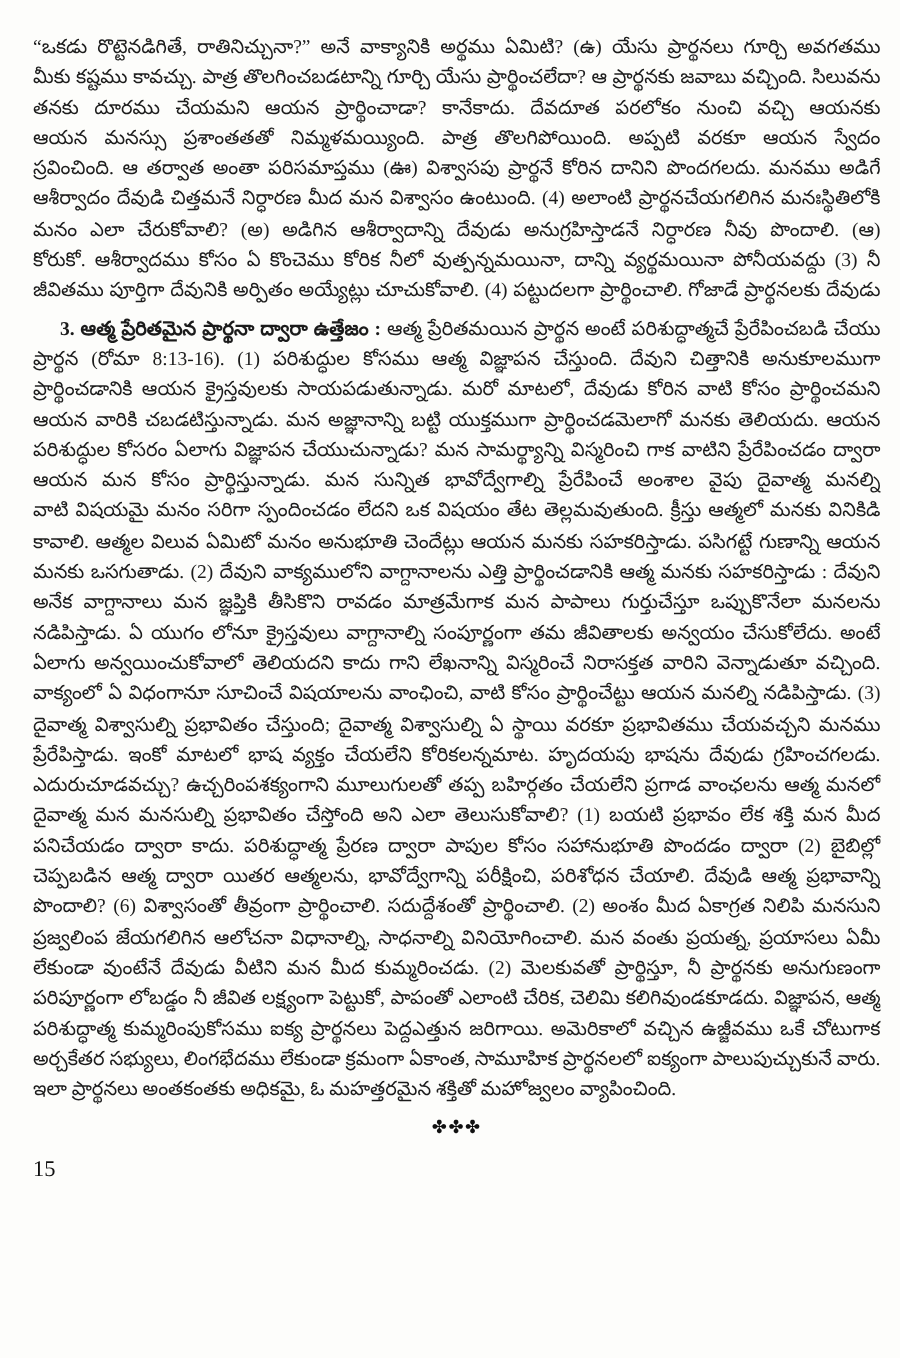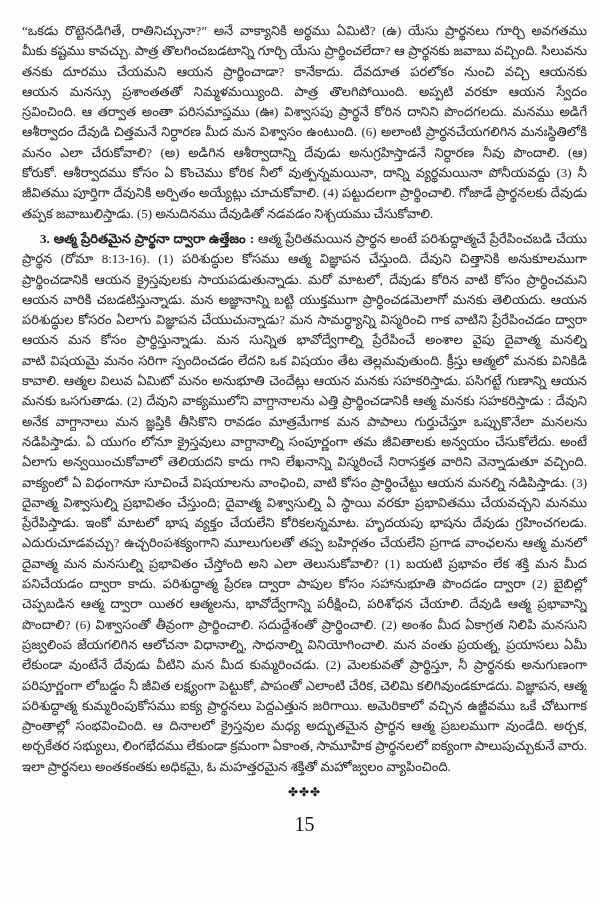--- a/index.html
+++ b/index.html
@@ -41,43 +41,42 @@
   .bold { font-weight: bold; }
   .divider {
     margin-top: 8px;
     text-align: center;
     font-size: 12px;
     letter-spacing: 1px;
     color: #111;
   }
   .pagenum {
     margin-top: 13px;
-    text-align: center;
-    font-size: 20px;
+    text-align: left;
+    font-size: 15px;
     color: #111;
     font-family: "Liberation Serif", "DejaVu Serif", serif;
   }
 </style>
 </head>
 <body>
 
 <div class="page">
   <div class="textblock">
 
     <div>
       <div class="line jline">“ఒకడు రొట్టెనడిగితే, రాతినిచ్చునా?” అనే వాక్యానికి అర్థము ఏమిటి? (ఉ) యేసు ప్రార్థనలు గూర్చి అవగతము చేసుకోవడము</div>
       <div class="line jline">మీకు కష్టము కావచ్చు. పాత్ర తొలగించబడటాన్ని గూర్చి యేసు ప్రార్థించలేదా? ఆ ప్రార్థనకు జవాబు వచ్చింది. సిలువను</div>
       <div class="line jline">తనకు దూరము చేయమని ఆయన ప్రార్థించాడా? కానేకాదు. దేవదూత పరలోకం నుంచి వచ్చి ఆయనకు ప్రత్యక్షమయ్యాడు.</div>
       <div class="line jline">ఆయన మనస్సు ప్రశాంతతతో నిమ్మళమయ్యింది. పాత్ర తొలగిపోయింది. అప్పటి వరకూ ఆయన స్వేదం రక్తబిందువులుగా</div>
       <div class="line jline">స్రవించింది. ఆ తర్వాత అంతా పరిసమాప్తము (ఊ) విశ్వాసపు ప్రార్థనే కోరిన దానిని పొందగలదు.  మనము అడిగే</div>
-      <div class="line jline">ఆశీర్వాదం దేవుడి చిత్తమనే నిర్ధారణ మీద మన  విశ్వాసం ఉంటుంది. (6)  అలాంటి ప్రార్థనచేయగలిగిన మనఃస్థితిలోకి</div>
+      <div class="line jline">ఆశీర్వాదం దేవుడి చిత్తమనే నిర్ధారణ మీద మన  విశ్వాసం ఉంటుంది. (4)  అలాంటి ప్రార్థనచేయగలిగిన మనఃస్థితిలోకి</div>
       <div class="line jline">మనం ఎలా చేరుకోవాలి? (అ) అడిగిన ఆశీర్వాదాన్ని దేవుడు అనుగ్రహిస్తాడనే నిర్ధారణ నీవు పొందాలి. (ఆ) మంచికోరికలు</div>
       <div class="line jline">కోరుకో. ఆశీర్వాదము కోసం ఏ కొంచెము కోరిక నీలో వుత్పన్నమయినా, దాన్ని వ్యర్థమయినా పోనీయవద్దు (3) నీ</div>
       <div class="line jline">జీవితము పూర్తిగా  దేవునికి అర్పితం అయ్యేట్లు చూచుకోవాలి. (4) పట్టుదలగా ప్రార్థించాలి. గోజాడే ప్రార్థనలకు దేవుడు</div>
-      <div class="line lline">తప్పక జవాబులిస్తాడు. (5) అనుదినము దేవుడితో నడవడం నిశ్చయము చేసుకోవాలి.</div>
     </div>
 
     <div class="para2">
       <div class="line jline heading-line">
         <span class="bold">3. ఆత్మ ప్రేరితమైన ప్రార్థనా ద్వారా ఉత్తేజం :</span>
         <span>ఆత్మ ప్రేరితమయిన ప్రార్థన అంటే పరిశుద్ధాత్మచే ప్రేరేపించబడి చేయు</span>
       </div>
       <div class="line jline">ప్రార్థన (రోమా 8:13-16). (1) పరిశుద్ధుల కోసము ఆత్మ  విజ్ఞాపన చేస్తుంది. దేవుని చిత్తానికి అనుకూలముగా</div>
       <div class="line jline">ప్రార్థించడానికి ఆయన క్రైస్తవులకు సాయపడుతున్నాడు.  మరో మాటలో, దేవుడు కోరిన వాటి కోసం ప్రార్థించమని</div>
       <div class="line jline">ఆయన వారికి చబడటిస్తున్నాడు. మన అజ్ఞానాన్ని బట్టి యుక్తముగా ప్రార్థించడమెలాగో మనకు తెలియదు. ఆయన</div>
@@ -94,21 +93,20 @@
       <div class="line jline">ప్రేరేపిస్తాడు. ఇంకో మాటలో భాష వ్యక్తం చేయలేని కోరికలన్నమాట. హృదయపు భాషను దేవుడు గ్రహించగలడు.</div>
       <div class="line jline">ఎదురుచూడవచ్చు? ఉచ్చరింపశక్యంగాని మూలుగులతో తప్ప బహిర్గతం చేయలేని ప్రగాడ వాంఛలను ఆత్మ మనలో</div>
       <div class="line jline">దైవాత్మ మన మనసుల్ని ప్రభావితం చేస్తోంది అని ఎలా తెలుసుకోవాలి? (1) బయటి ప్రభావం లేక శక్తి మన మీద</div>
       <div class="line jline">పనిచేయడం ద్వారా కాదు. పరిశుద్ధాత్మ ప్రేరణ ద్వారా పాపుల కోసం సహానుభూతి పొందడం ద్వారా (2) బైబిల్లో</div>
       <div class="line jline">చెప్పబడిన ఆత్మ ద్వారా యితర ఆత్మలను, భావోద్వేగాన్ని పరీక్షించి,  పరిశోధన చేయాలి. దేవుడి ఆత్మ ప్రభావాన్ని మనమెలా</div>
       <div class="line jline">పొందాలి? (6) విశ్వాసంతో తీవ్రంగా ప్రార్థించాలి. సదుద్దేశంతో ప్రార్థించాలి. (2) అంశం మీద ఏకాగ్రత నిలిపి మనసుని</div>
       <div class="line jline">ప్రజ్వలింప జేయగలిగిన ఆలోచనా విధానాల్ని, సాధనాల్ని వినియోగించాలి. మన వంతు ప్రయత్న, ప్రయాసలు ఏమీ</div>
       <div class="line jline">లేకుండా వుంటేనే దేవుడు వీటిని మన మీద కుమ్మరించడు. (2) మెలకువతో ప్రార్థిస్తూ, నీ ప్రార్థనకు అనుగుణంగా దేవుడు</div>
       <div class="line jline">పరిపూర్ణంగా లోబడ్డం నీ జీవిత లక్ష్యంగా పెట్టుకో,  పాపంతో ఎలాంటి చేరిక, చెలిమి కలిగివుండకూడదు. విజ్ఞాపన, ఆత్మ</div>
       <div class="line jline">పరిశుద్ధాత్మ కుమ్మరింపుకోసము ఐక్య ప్రార్థనలు పెద్దఎత్తున జరిగాయి. అమెరికాలో వచ్చిన ఉజ్జీవము ఒకే చోటుగాక పలు</div>
-      <div class="line jline">ప్రాంతాల్లో సంభవించింది. ఆ దినాలలో క్రైస్తవుల మధ్య అద్భుతమైన ప్రార్థన ఆత్మ ప్రబలముగా వుండేది.  అర్చక,</div>
       <div class="line jline">అర్చకేతర సభ్యులు, లింగభేదము లేకుండా క్రమంగా ఏకాంత, సామూహిక ప్రార్థనలలో ఐక్యంగా పాలుపుచ్చుకునే వారు.</div>
       <div class="line lline">ఇలా ప్రార్థనలు అంతకంతకు అధికమై, ఓ మహత్తరమైన శక్తితో మహోజ్వలం వ్యాపించింది.</div>
     </div>
 
     <div class="divider">✤✤✤</div>
     <div class="pagenum">15</div>
   </div>
 </div>
 
 </body></html>

